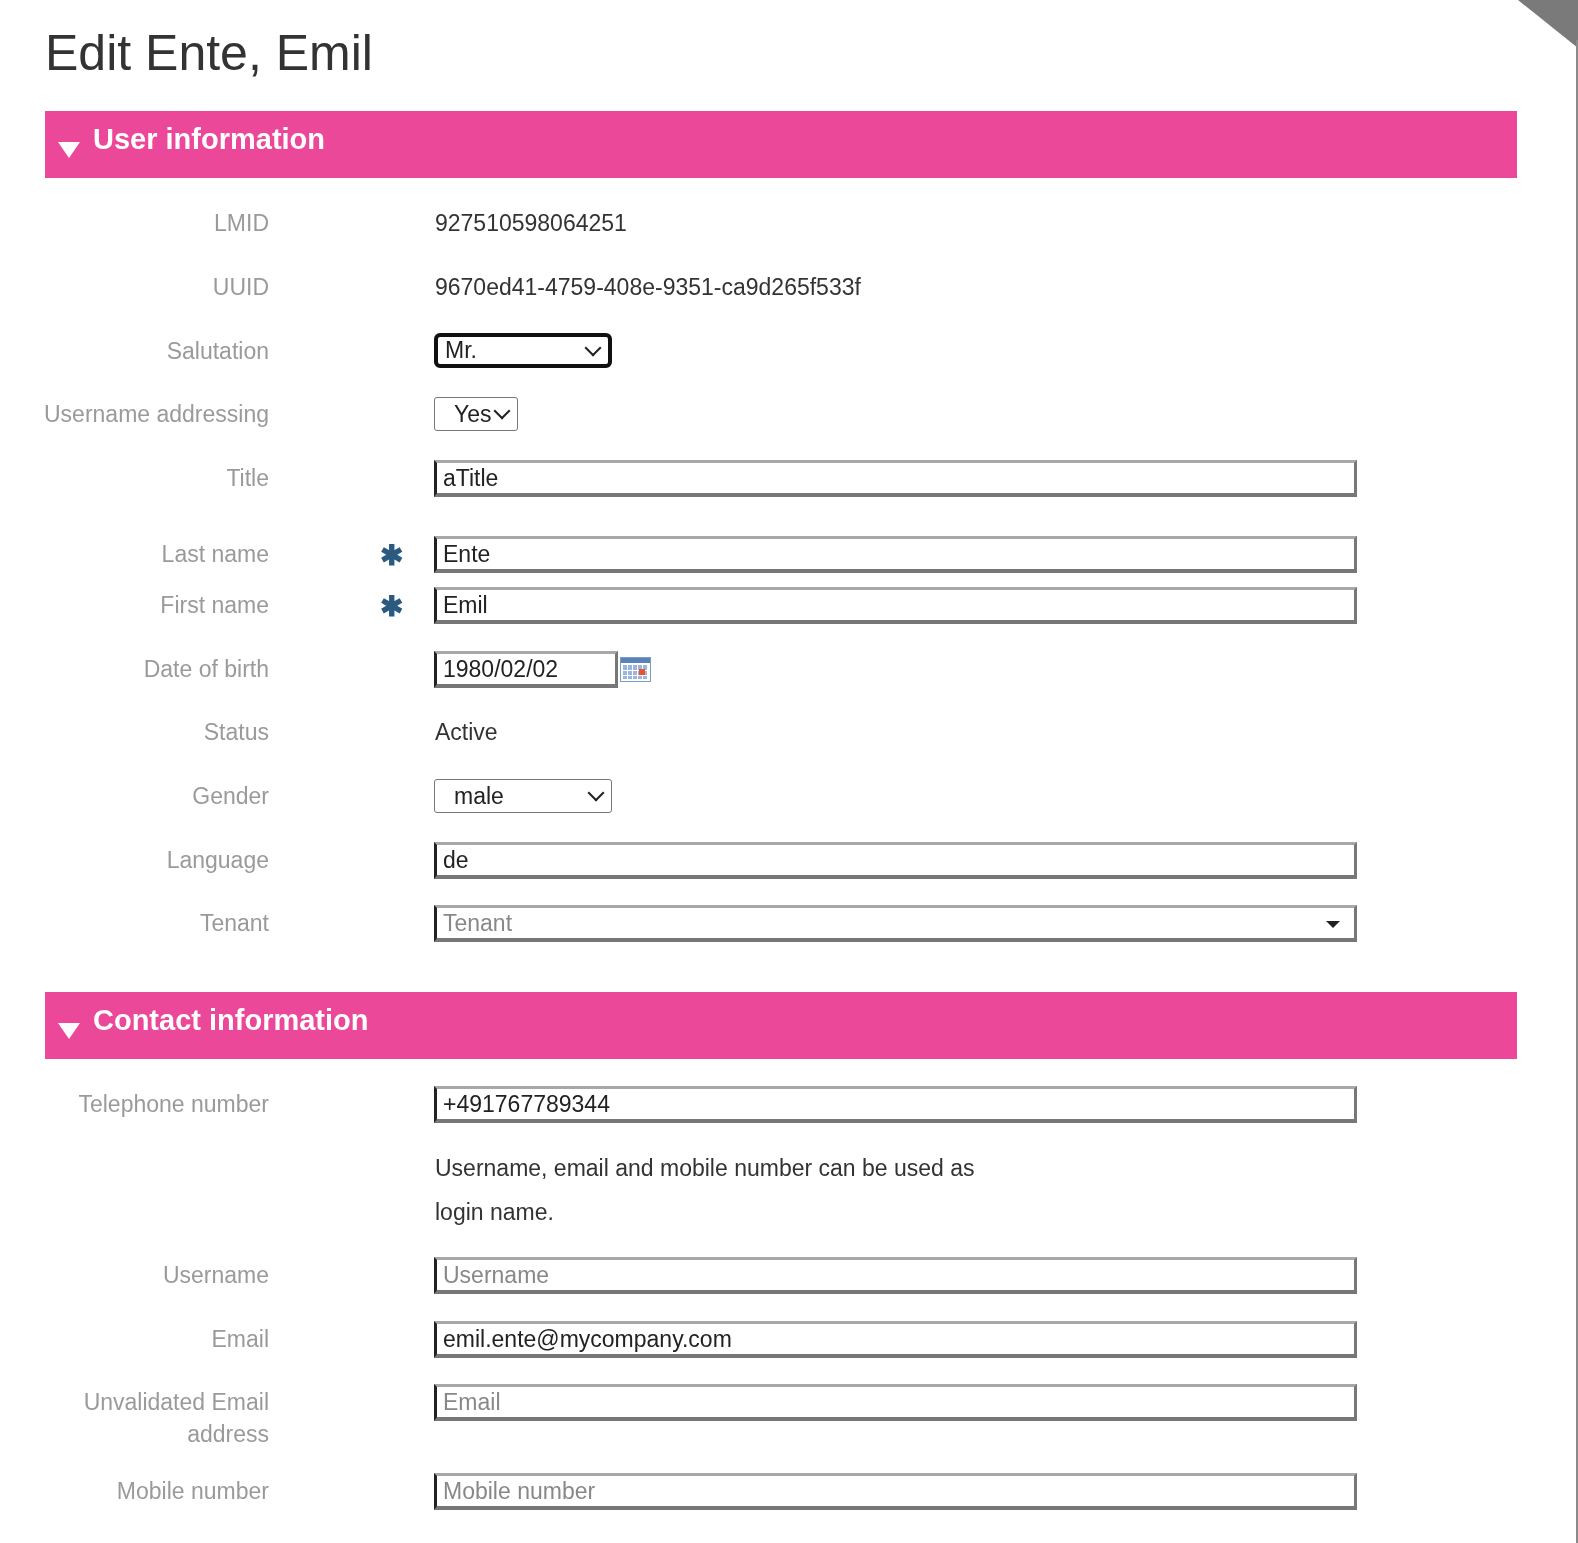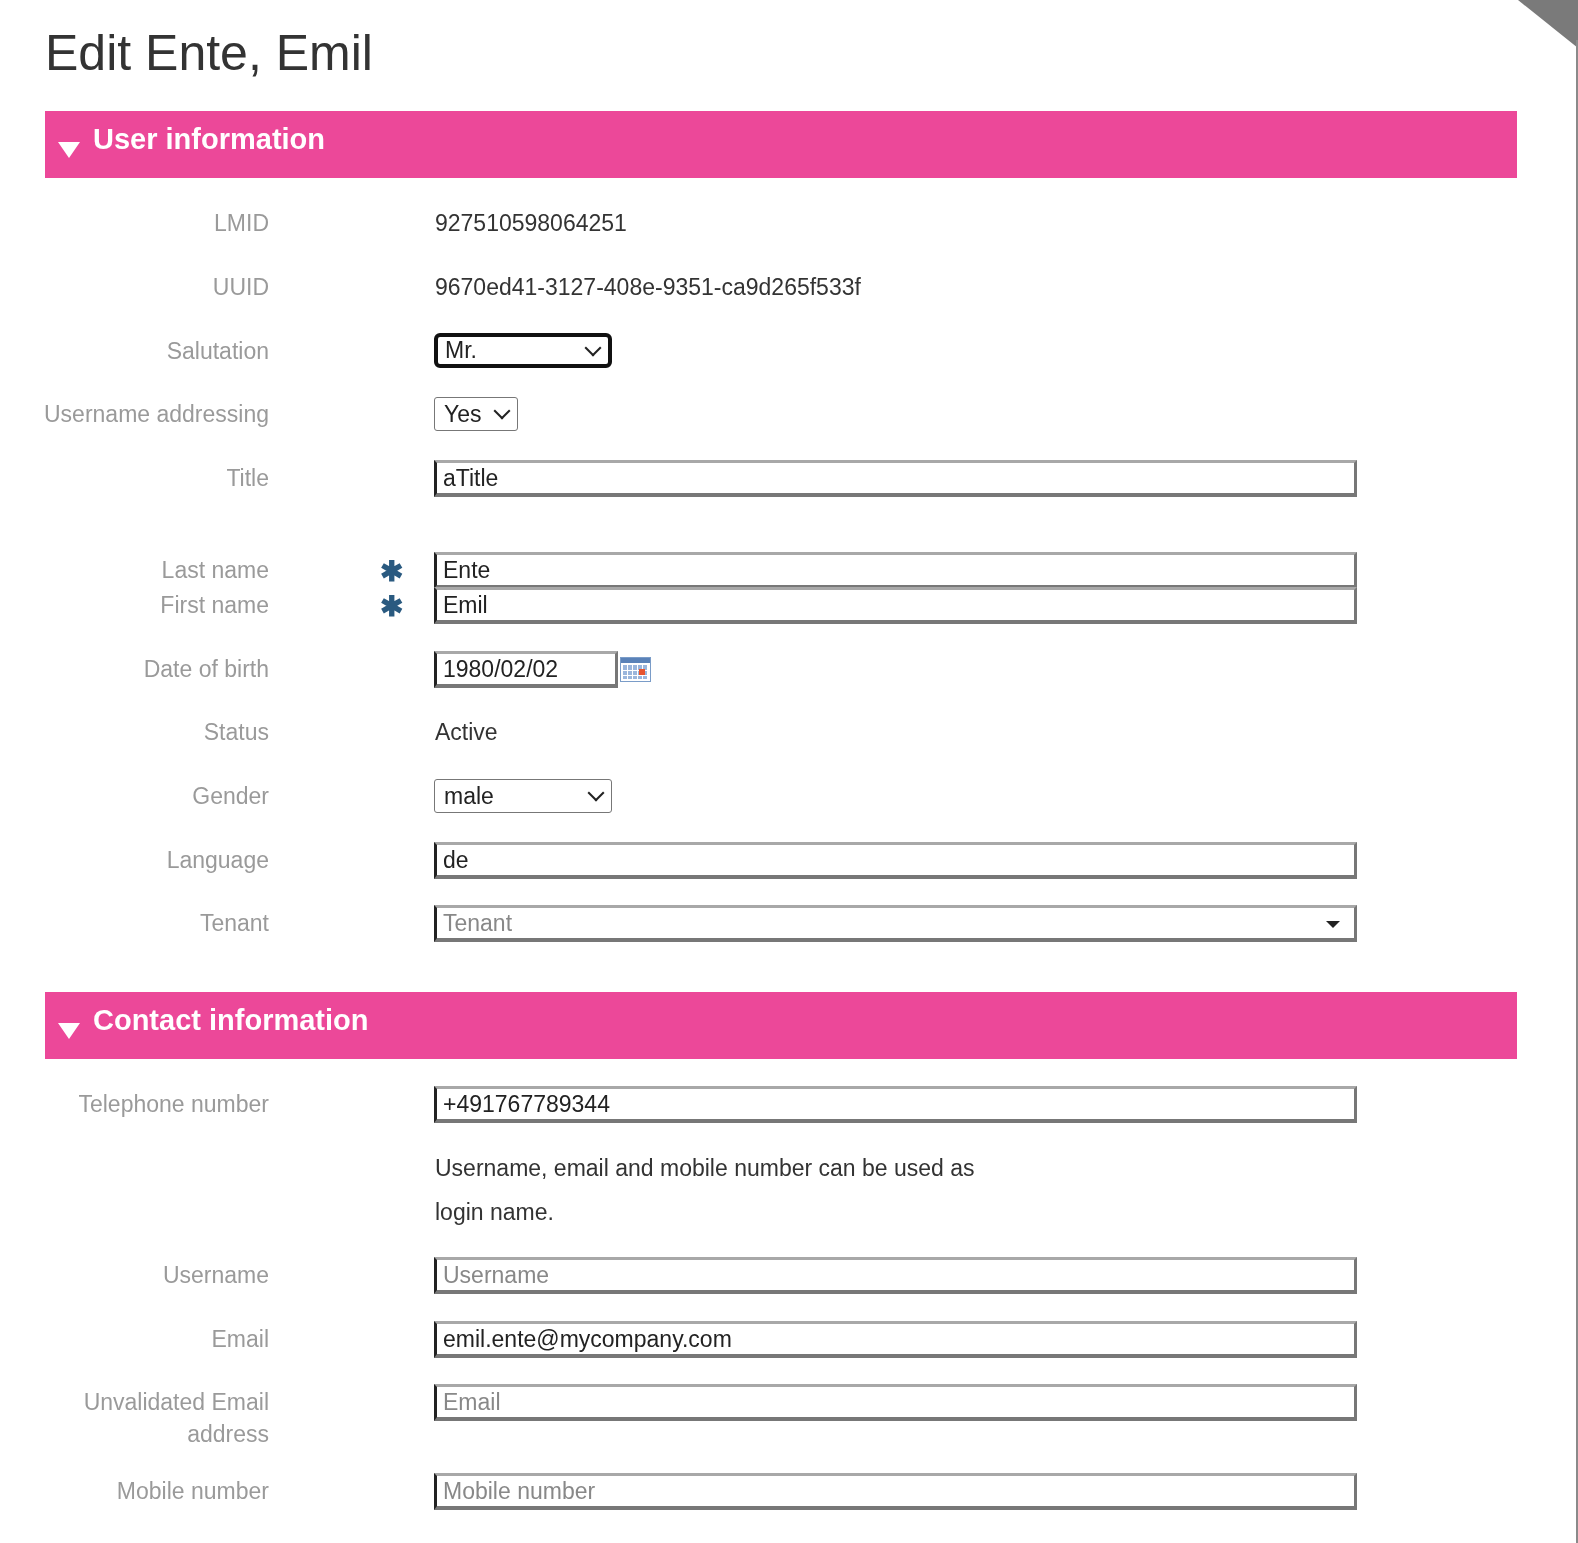--- a/index.html
+++ b/index.html
@@ -48,21 +48,21 @@
     box-sizing: border-box; font-family: "Liberation Sans", sans-serif;
     font-size: 23px; color: #222; padding: 0 0 0 6px;
     border-top: 3px solid #a8a8a8; border-left: 3px solid #222;
     border-right: 3px solid #777; border-bottom: 4px solid #777;
     background: #fff; outline: none;
   }
   .text-input::placeholder { color: #888; }
   .select {
     position: absolute; left: 434px; top: -1px; height: 34px; box-sizing: border-box;
     border: 1.5px solid #777; border-radius: 3px; background: #fff;
-    font-size: 23px; color: #222; display: flex; align-items: center; padding-left: 9px;
+    font-size: 23px; color: #222; display: flex; align-items: center; padding-left: 19px;
   }
   .select.focused { border: 4px solid #111; border-radius: 6px; padding-left: 7px; }
   .chev {
     position: absolute; right: 9px; top: 50%; width: 10px; height: 10px;
     border-right: 2px solid #222; border-bottom: 2px solid #222;
     transform: translateY(-75%) rotate(45deg);
   }
   .date-input { width: 184px; }
   .calendar-icon {
     position: absolute; left: 620px; top: 4px; width: 31px; height: 25px;
@@ -100,21 +100,21 @@
   <span class="title">User information</span>
 </div>
 
 <div class="row" style="top:207px;">
   <span class="label">LMID</span>
   <span class="value">927510598064251</span>
 </div>
 
 <div class="row" style="top:271px;">
   <span class="label">UUID</span>
-  <span class="value">9670ed41-3127-408e-9351-ca9d265f533f</span>
+  <span class="value">9670ed41-4759-408e-9351-ca9d265f533f</span>
 </div>
 
 <div class="row" style="top:335px;">
   <span class="label">Salutation</span>
   <div class="select focused" style="width:178px;height:35px;top:-2px;">
     <span>Mr.</span>
     <span class="chev"></span>
   </div>
 </div>
 
@@ -124,21 +124,21 @@
     <span>Yes</span>
     <span class="chev"></span>
   </div>
 </div>
 
 <div class="row" style="top:462px;">
   <span class="label">Title</span>
   <input class="text-input" type="text" value="aTitle" style="">
 </div>
 
-<div class="row" style="top:554px;">
+<div class="row" style="top:538px;">
   <span class="label">Last name</span>
   <span class="req">✱</span>
   <input class="text-input" type="text" value="Ente" style="">
 </div>
 
 <div class="row" style="top:589px;">
   <span class="label">First name</span>
   <span class="req">✱</span>
   <input class="text-input" type="text" value="Emil" style="">
 </div>

